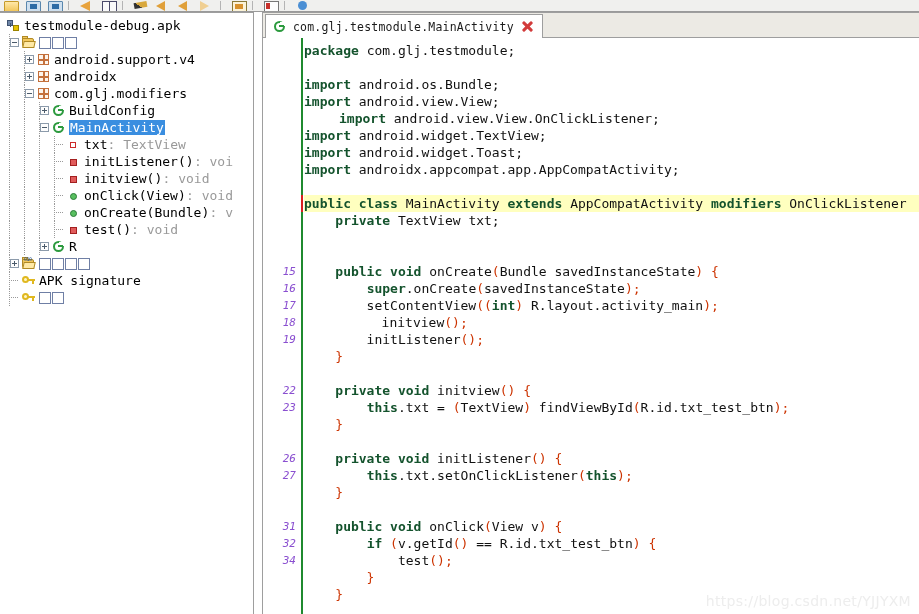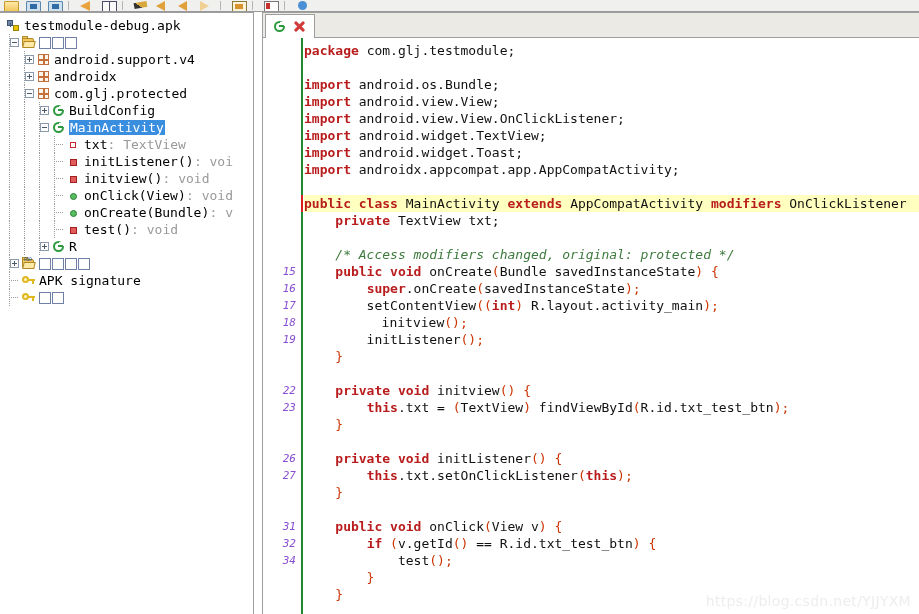--- a/index.html
+++ b/index.html
@@ -217,21 +217,21 @@
   }
   .cline.hl {
     background: #ffffbf;
     width: 620px;
     position: relative;
   }
   .cline.hl::before {
     content: ""; position: absolute; left: -3px; top: 0;
     width: 2px; height: 17px; background: #d82020;
   }
-  .kw   { color: #b91c1c; font-weight: bold; }
+  .kw   { color: #14532d; font-weight: bold; }
   .cmt  { color: #3d7a3d; font-style: italic; }
   .brc  { color: #cc3300; }
   .pln  { color: #111111; }
 
   #watermark {
     position: absolute; right: 8px; bottom: 5px;
     font-family: "DejaVu Sans", "Liberation Sans", sans-serif;
     font-size: 14px;
     color: #ededed;
     letter-spacing: 0.3px;
@@ -342,21 +342,21 @@
       <span class="guide" style="left: 24px;"></span>
       <span class="elbow" style="left: 24px; top: 8px;"></span>
       <span class="toggler" style="left: 25px; top: 4px;"></span>
       <span style="position: absolute; left: 37px; top: 2px; width: 13px; height: 13px;">
         <span class="ticon i-pkg">
           <span class="o"></span>
           <span class="h"></span>
           <span class="v"></span>
         </span>
       </span>
-      <span class="tlabel" style="left: 54px; top: 1px;">com.glj.protected</span>
+      <span class="tlabel" style="left: 54px; top: 1px;">com.glj.modifiers</span>
     </div>
     <div class="tree-row" style="position: absolute; left: 0px; top: 89px; width: 252px;">
       <span class="guide" style="left: 9px;"></span>
       <span class="guide" style="left: 24px;"></span>
       <span class="guide" style="left: 39px;"></span>
       <span class="elbow" style="left: 39px; top: 8px;"></span>
       <span class="toggler plus" style="left: 40px; top: 4px;"></span>
       <span style="position: absolute; left: 52px; top: 2px; width: 13px; height: 13px;">
         <span class="ticon i-class">
           <span class="ring"></span>
@@ -521,20 +521,21 @@
   </div>
 
 <div id="editor-panel">
   <div id="tabstrip">
     <div id="tab-main">
       <span class="tab-ic-class" style="position:relative;display:inline-block;width:13px;height:13px;">
         <span style="position:absolute;left:1px;top:1px;width:11px;height:11px;border-radius:50%;border:2px solid #2c9a3e;box-sizing:border-box;background:#fff;"></span>
         <span style="position:absolute;left:7px;top:2px;width:5px;height:4px;background:#fff;"></span>
         <span style="position:absolute;left:6px;top:5px;width:5px;height:2px;background:#2c9a3e;"></span>
       </span>
+      <span class="tab-title">com.glj.testmodule.MainActivity</span>
       <span class="tab-x"></span>
     </div>
   </div>
   <div id="code-area">
     <div id="gutter">
         <div class="lnum" style="top: 225px;">15</div>
         <div class="lnum" style="top: 242px;">16</div>
         <div class="lnum" style="top: 259px;">17</div>
         <div class="lnum" style="top: 276px;">18</div>
         <div class="lnum" style="top: 293px;">19</div>
@@ -545,29 +546,29 @@
         <div class="lnum" style="top: 480px;">31</div>
         <div class="lnum" style="top: 497px;">32</div>
         <div class="lnum" style="top: 514px;">34</div>
       </div>
     <div id="gutter-rule"></div>
     <div id="code-lines">
         <div class="cline" style="position: absolute; left: 0px; top: 4px;"><span class="kw">package </span><span class="pln">com.glj.testmodule;</span></div>
         <div class="cline" style="position: absolute; left: 0px; top: 21px;">&nbsp;</div>
         <div class="cline" style="position: absolute; left: 0px; top: 38px;"><span class="kw">import </span><span class="pln">android.os.Bundle;</span></div>
         <div class="cline" style="position: absolute; left: 0px; top: 55px;"><span class="kw">import </span><span class="pln">android.view.View;</span></div>
-        <div class="cline" style="position: absolute; left: 0px; top: 72px;"><span class="kw">import </span><span class="pln">android.view.View.OnClickListener;</span></div>
+        <div class="cline" style="position: absolute; left: 0px; top: 72px; padding-left: 35px;"><span class="kw">import </span><span class="pln">android.view.View.OnClickListener;</span></div>
         <div class="cline" style="position: absolute; left: 0px; top: 89px;"><span class="kw">import </span><span class="pln">android.widget.TextView;</span></div>
         <div class="cline" style="position: absolute; left: 0px; top: 106px;"><span class="kw">import </span><span class="pln">android.widget.Toast;</span></div>
         <div class="cline" style="position: absolute; left: 0px; top: 123px;"><span class="kw">import </span><span class="pln">androidx.appcompat.app.AppCompatActivity;</span></div>
         <div class="cline" style="position: absolute; left: 0px; top: 140px;">&nbsp;</div>
         <div class="cline hl" style="position: absolute; left: 0px; top: 157px;"><span class="kw">public class </span><span class="pln">MainActivity </span><span class="kw">extends </span><span class="pln">AppCompatActivity </span><span class="kw">modifiers </span><span class="pln">OnClickListener </span></div>
         <div class="cline" style="position: absolute; left: 0px; top: 174px;"><span class="pln">    </span><span class="kw">private </span><span class="pln">TextView txt;</span></div>
         <div class="cline" style="position: absolute; left: 0px; top: 191px;">&nbsp;</div>
-        <div class="cline" style="position: absolute; left: 0px; top: 208px;"><span class="pln">    </span><span class="cmt">/* Access modifiers changed, original: protected */</span></div>
+        <div class="cline" style="position: absolute; left: 0px; top: 208px;"><span class="pln">    </span></div>
         <div class="cline" style="position: absolute; left: 0px; top: 225px;"><span class="pln">    </span><span class="kw">public void </span><span class="pln">onCreate</span><span class="brc">(</span><span class="pln">Bundle savedInstanceState</span><span class="brc">) {</span></div>
         <div class="cline" style="position: absolute; left: 0px; top: 242px;"><span class="pln">        </span><span class="kw">super</span><span class="pln">.onCreate</span><span class="brc">(</span><span class="pln">savedInstanceState</span><span class="brc">);</span></div>
         <div class="cline" style="position: absolute; left: 0px; top: 259px;"><span class="pln">        setContentView</span><span class="brc">((</span><span class="kw">int</span><span class="brc">) </span><span class="pln">R.layout.activity_main</span><span class="brc">);</span></div>
         <div class="cline" style="position: absolute; left: 15px; top: 276px;"><span class="pln">        initview</span><span class="brc">();</span></div>
         <div class="cline" style="position: absolute; left: 0px; top: 293px;"><span class="pln">        initListener</span><span class="brc">();</span></div>
         <div class="cline" style="position: absolute; left: 0px; top: 310px;"><span class="brc">    }</span></div>
         <div class="cline" style="position: absolute; left: 0px; top: 327px;">&nbsp;</div>
         <div class="cline" style="position: absolute; left: 0px; top: 344px;"><span class="pln">    </span><span class="kw">private void </span><span class="pln">initview</span><span class="brc">() {</span></div>
         <div class="cline" style="position: absolute; left: 0px; top: 361px;"><span class="pln">        </span><span class="kw">this</span><span class="pln">.txt = </span><span class="brc">(</span><span class="pln">TextView</span><span class="brc">) </span><span class="pln">findViewById</span><span class="brc">(</span><span class="pln">R.id.txt_test_btn</span><span class="brc">);</span></div>
         <div class="cline" style="position: absolute; left: 0px; top: 378px;"><span class="brc">    }</span></div>

